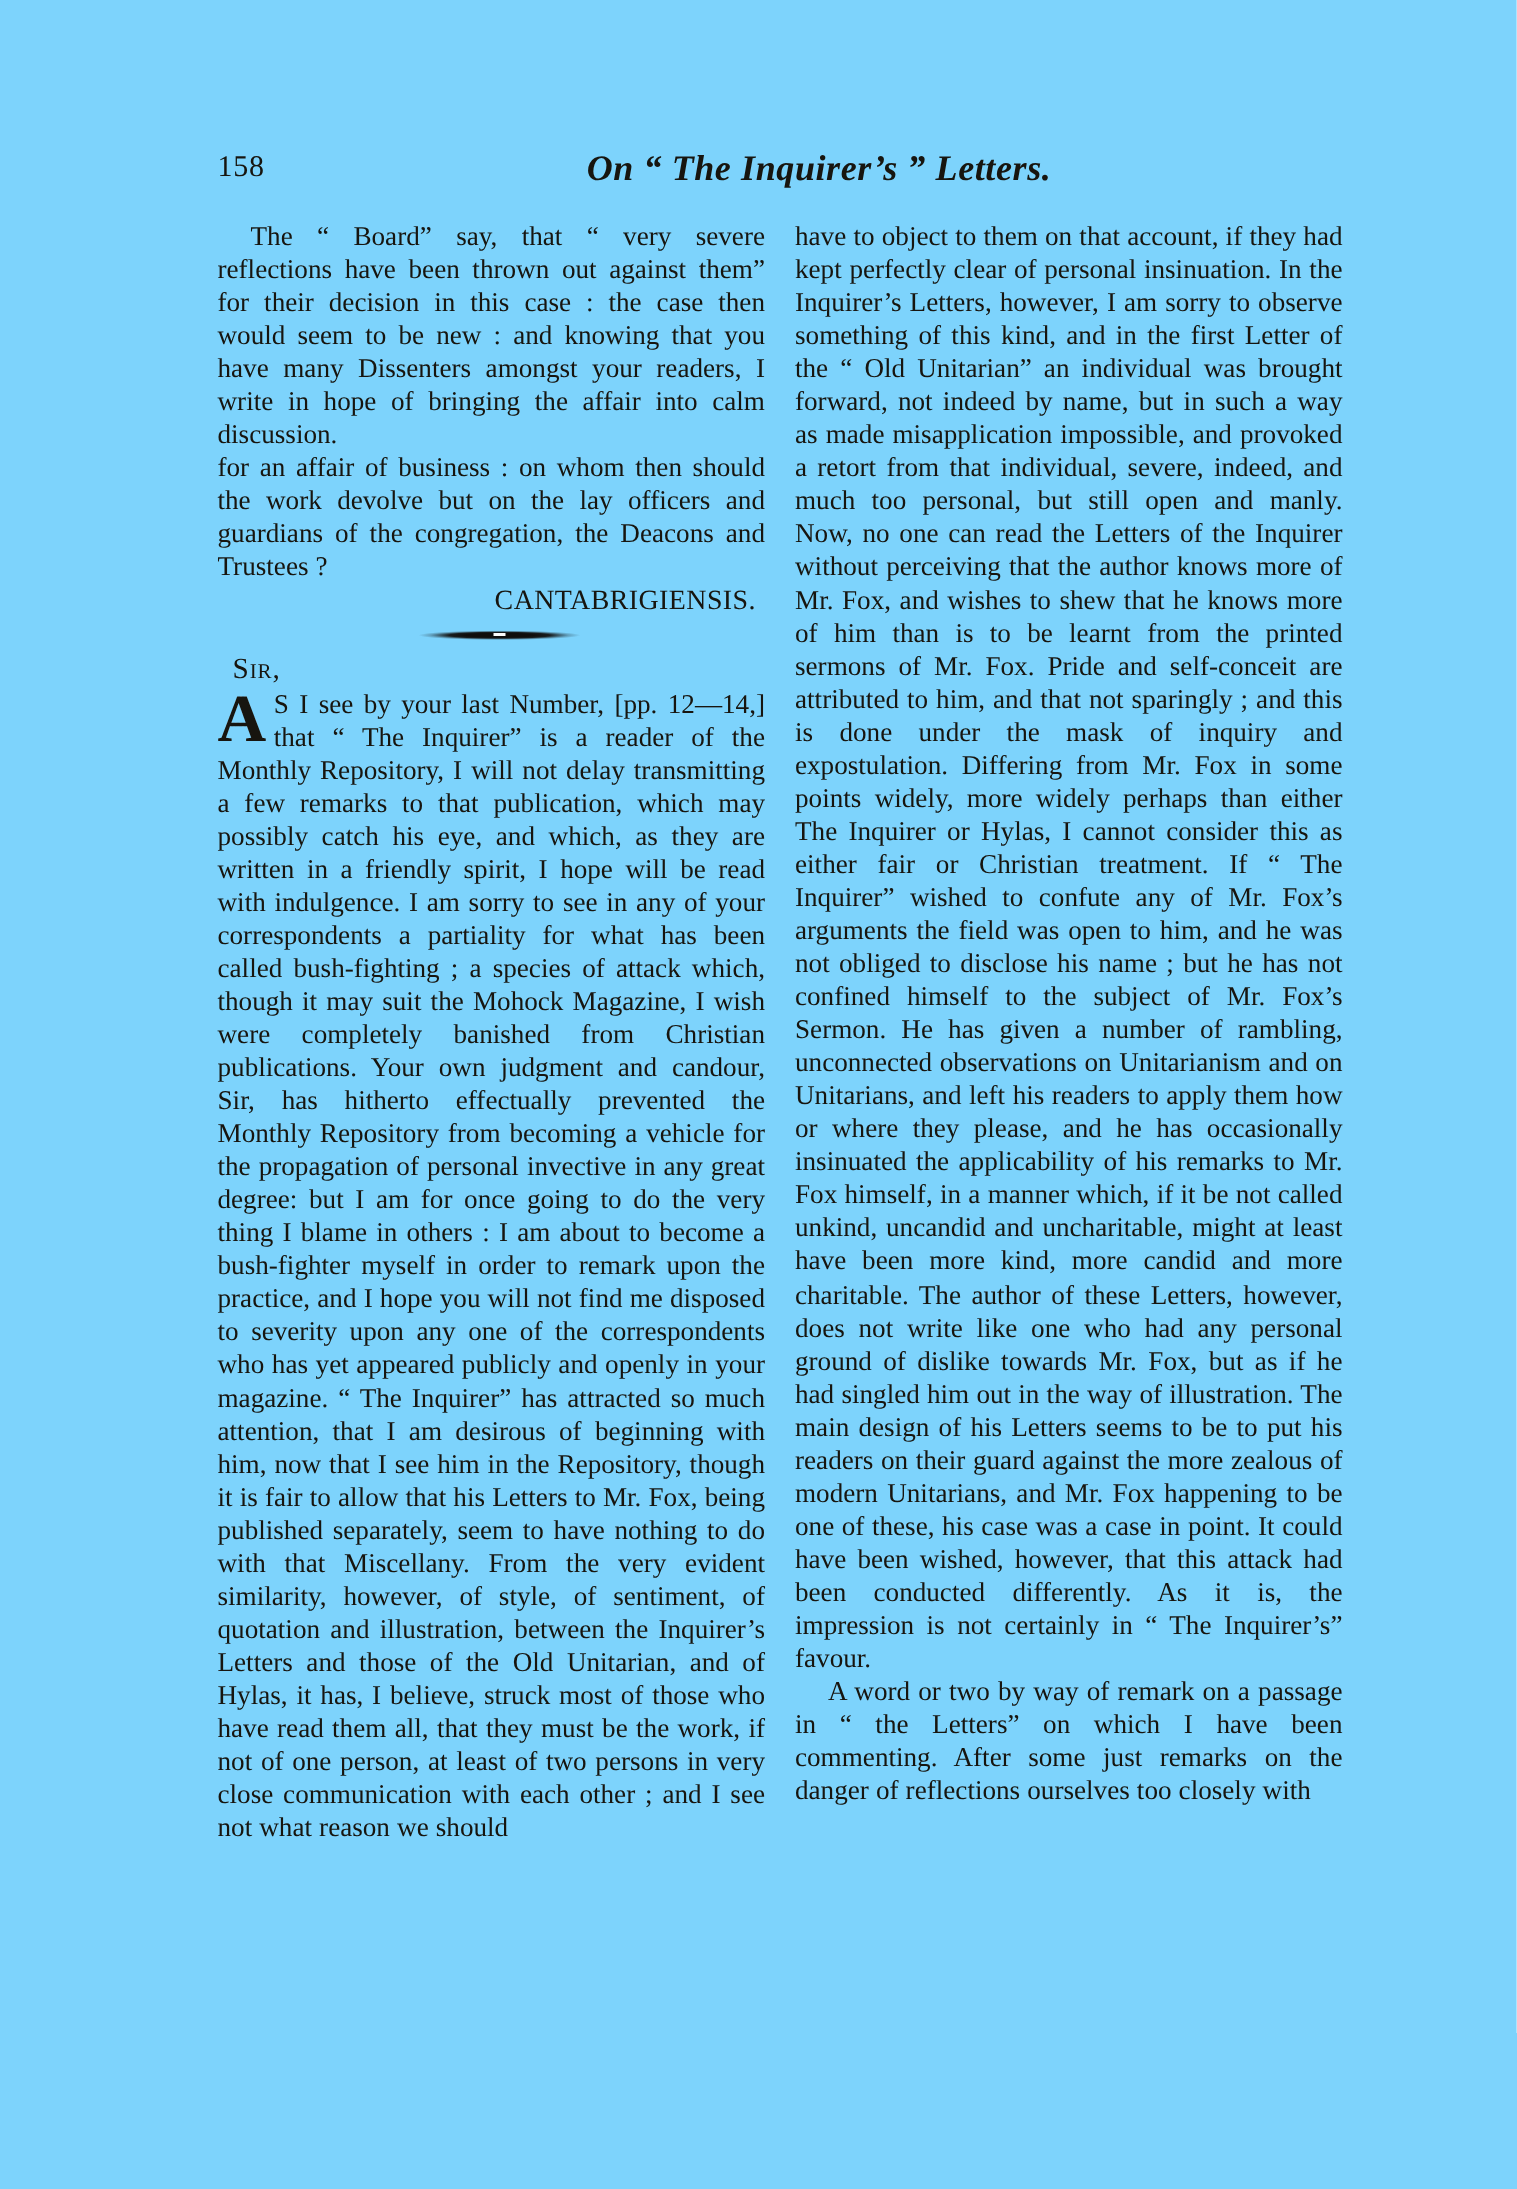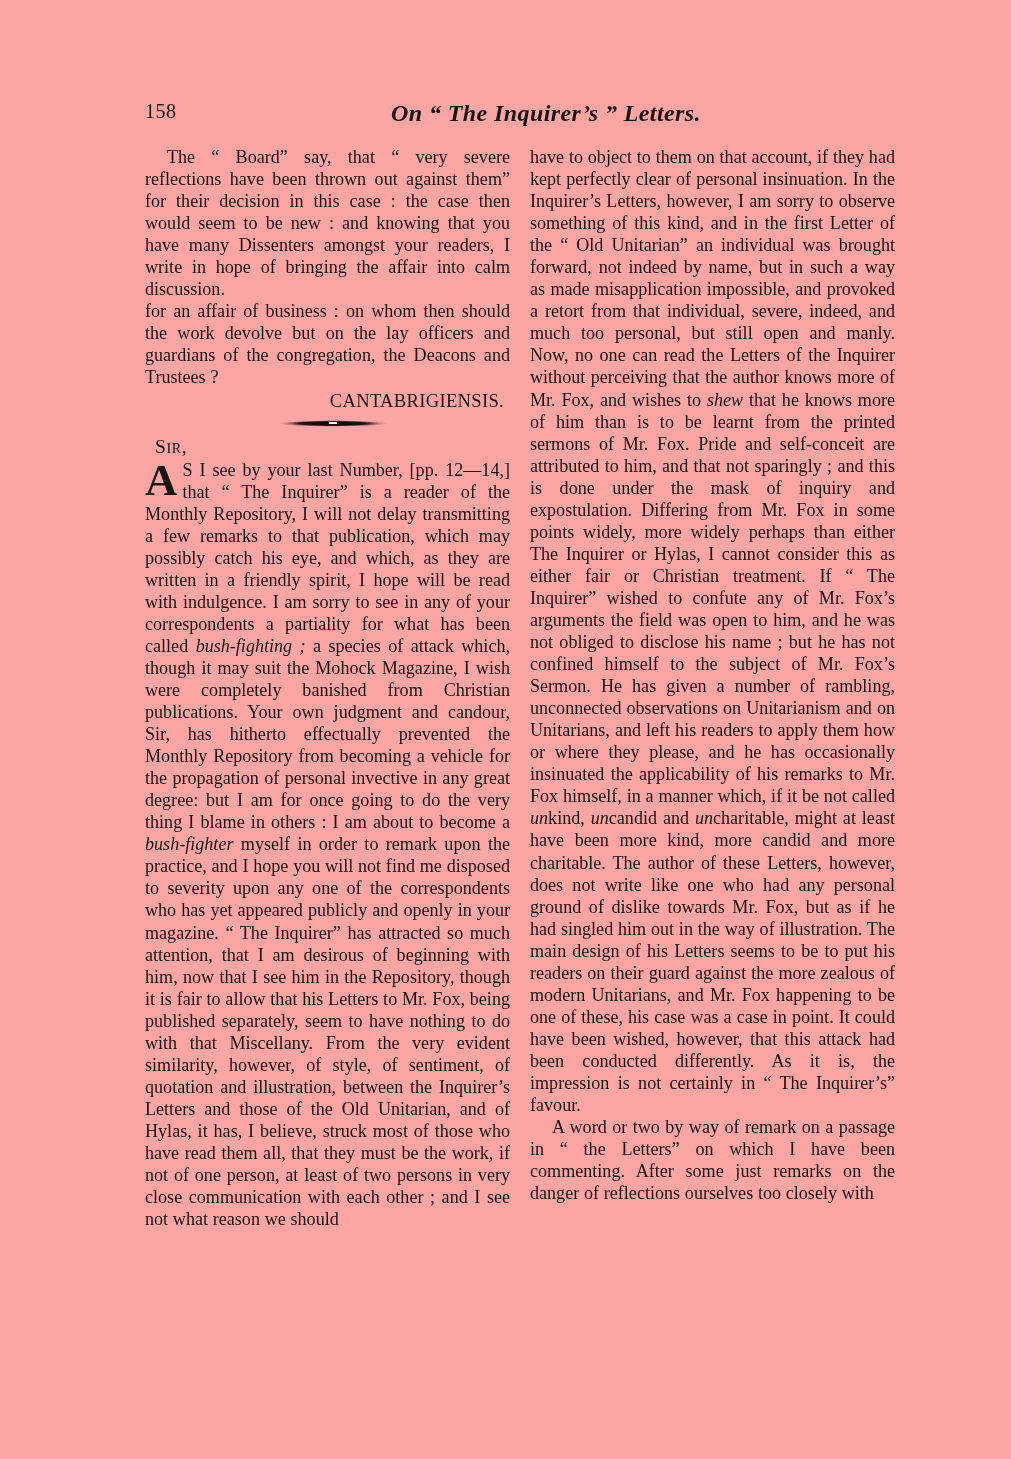--- a/index.html
+++ b/index.html
@@ -14,21 +14,21 @@
     position: relative;
     overflow: hidden;
     font-family: "Liberation Serif", "DejaVu Serif", serif;
     color: #141210;
   }
 
   
   .page-sheet {
     position: absolute;
     inset: 0;
-    background: #fca5a5;
+    background: #7dd3fc;
   }
 
   
   .running-head {
     position: absolute;
     left: 145px;
     top: 100px;
     width: 750px;
     height: 30px;
   }
@@ -80,21 +80,21 @@
     text-align-last: left;
     color: #17150f;
     -webkit-font-smoothing: none;
     word-spacing: 0.2px;
     hyphens: none;
   }
   .para + .para { margin-top: 0; }
   .indent { text-indent: 22px; }
   .noindent { text-indent: 0; }
 
-  .it { font-style: italic; }
+  .it { }
 
   
   .signature {
     margin: 0;
     font-size: 18.6px;
     line-height: 23px;
     text-align: right;
     letter-spacing: 0.3px;
     padding-right: 6px;
     color: #17150f;

